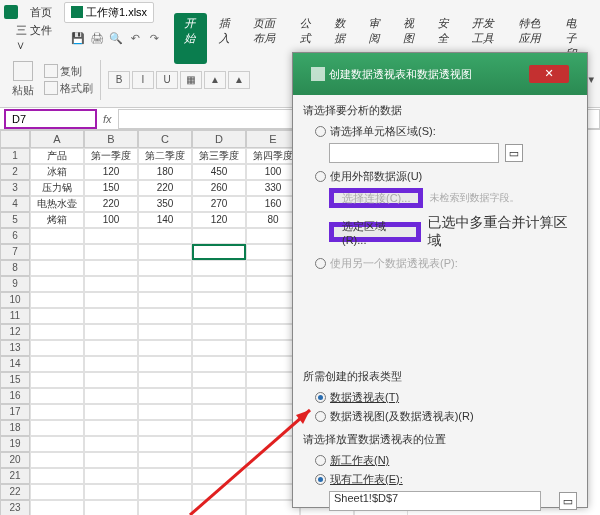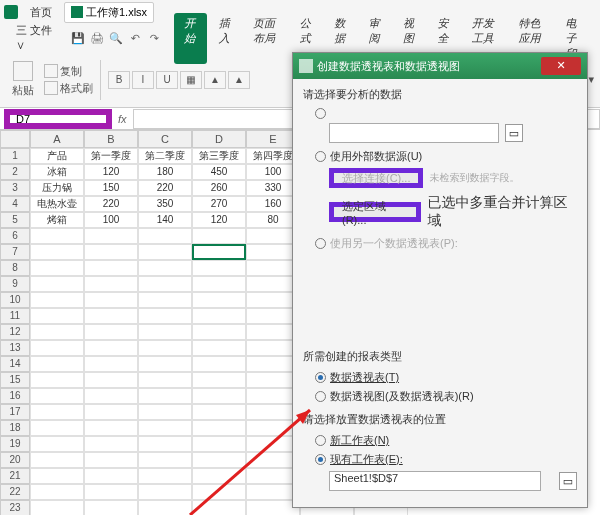--- a/index.html
+++ b/index.html
@@ -19,34 +19,34 @@
 .ribbon{height:56px;background:#f5f5f5;border-bottom:1px solid #ccc;display:flex;align-items:center;padding:0 6px;gap:4px;}
 .rbtn{display:flex;flex-direction:column;align-items:center;padding:2px 6px;color:#555;font-size:10px;}
 .rbtn .ic{width:20px;height:20px;border:1px solid #bbb;margin-bottom:2px;}
 .small-btns{display:flex;flex-direction:column;gap:2px;}
 .sb{display:flex;align-items:center;gap:2px;color:#555;font-size:10px;}
 .sb .ic{width:14px;height:14px;border:1px solid #bbb;}
 .sep{width:1px;height:40px;background:#ccc;margin:0 3px;}
 .format-row{display:flex;gap:2px;}
 .fb{width:22px;height:18px;border:1px solid #ccc;display:flex;align-items:center;justify-content:center;color:#555;font-size:10px;}
 .namebox-row{height:22px;display:flex;align-items:center;border-bottom:1px solid #ccc;}
-.namebox{width:108px;height:20px;border:6px solid #a21caf;padding:0 6px;display:flex;align-items:center;margin-left:4px;}
+.namebox{width:93px;height:20px;border:2px solid #a21caf;padding:0 6px;display:flex;align-items:center;margin-left:4px;}
 .fx{margin:8px 6px;color:#666;font-style:italic;}
 .formula{flex:1;height:20px;border:1px solid #ccc;}
 .grid{position:relative;}
 .colhdr{display:flex;height:18px;}
 .rh-corner{width:30px;border:1px solid #ccc;background:#f0f0f0;}
 .ch{width:54px;border:1px solid #ccc;background:#f0f0f0;text-align:center;line-height:16px;color:#555;}
 .rows{}
 .row{display:flex;height:16px;}
 .rh{width:30px;border:1px solid #ccc;background:#f0f0f0;text-align:center;line-height:14px;color:#555;font-size:10px;}
 .cell{width:54px;border:1px solid #e0e0e0;text-align:center;line-height:14px;font-size:10px;color:#333;}
 .cell.sel{border:2px solid #0a7d4e;}
 .dialog{position:absolute;left:292px;top:52px;width:296px;height:456px;background:#f4f4f4;border:1px solid #888;box-shadow:0 0 8px rgba(0,0,0,.3);}
-.dlg-title{height:26px;background:linear-gradient(#3aa668,#2a8a52);color:#fff;display:flex;align-items:center;padding:0 6px;gap:4px;}
+.dlg-title{height:42px;background:linear-gradient(#3aa668,#2a8a52);color:#fff;display:flex;align-items:center;padding:0 18px;gap:4px;}
 .dlg-title .ic{width:14px;height:14px;background:#fff;opacity:.7;}
 .dlg-close{margin-left:auto;width:40px;height:18px;background:#c43030;color:#fff;text-align:center;line-height:16px;border-radius:2px;}
 .dlg-body{padding:8px 10px;color:#333;}
 .sect{margin-bottom:8px;}
 .sect-title{color:#333;margin-bottom:6px;}
 .radio-row{display:flex;align-items:center;gap:4px;margin:4px 0 4px 12px;}
 .radio{width:11px;height:11px;border:1px solid #777;border-radius:50%;display:flex;align-items:center;justify-content:center;}
 .radio.on::after{content:"";width:5px;height:5px;background:#2a6db0;border-radius:50%;}
 .underline{text-decoration:underline;}
 .inline-input{margin:4px 0 6px 26px;display:flex;align-items:center;gap:6px;}
@@ -377,20 +377,21 @@
   <div class="dlg-title">
     <div class="ic"></div>
     <span>创建数据透视表和数据透视图</span>
     <div class="dlg-close">✕</div>
   </div>
   <div class="dlg-body">
     <div class="sect">
       <div class="sect-title">请选择要分析的数据</div>
       <div class="radio-row">
           <div class="radio"></div>
+          <span>请选择单元格区域(S):</span>
         </div>
       <div class="inline-input">
           <div class="inp" style="width:170px"></div>
           <div class="pick">▭</div>
         </div>
       <div class="radio-row">
           <div class="radio"></div>
           <span>使用外部数据源(U)</span>
         </div>
       <div class="inline-input">

